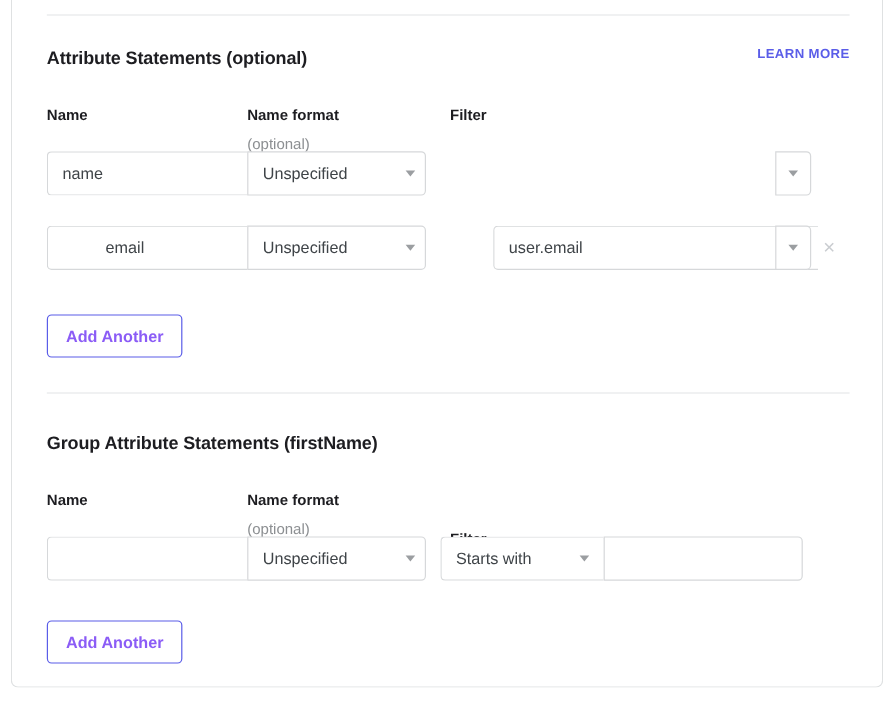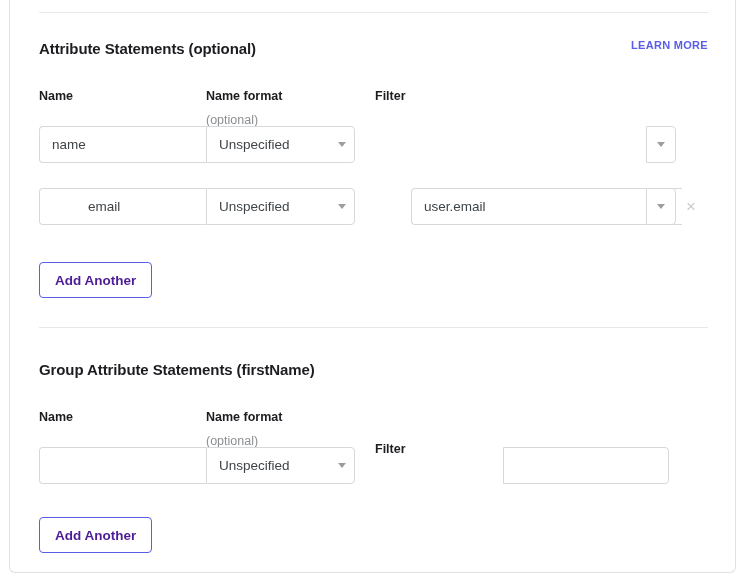--- a/index.html
+++ b/index.html
@@ -183,21 +183,21 @@
   }
 
   
   .add-btn {
     position: absolute;
     height: 36px;
     padding: 0 15px;
     background: #ffffff;
     border: 1px solid #5a5de8;
     border-radius: 4px;
-    color: #4c1d95;
+    color: #8b5cf6;
     font-size: 13.5px;
     font-weight: bold;
     font-family: "Liberation Sans", sans-serif;
     cursor: pointer;
     display: flex;
     align-items: center;
     justify-content: center;
   }
 </style>
 </head>
@@ -257,20 +257,24 @@
       <div class="col-sub h2-formatsub">(optional)</div>
       <div class="col-head h2-filter">Filter</div>
 
       <div class="ctl r-left" style="left:29px; top:459px; width:167px;">
         <input type="text" value="" style="">
       </div>
       <div class="ctl r-right select-ctl" style="left:196px; top:459px; width:149px;">
         <span>Unspecified</span>
         <span class="caret"></span>
       </div>
+      <div class="ctl r-left select-ctl" style="left:357px; top:459px; width:136px;">
+        <span>Starts with</span>
+        <span class="caret"></span>
+      </div>
       <div class="ctl r-right" style="left:493px; top:459px; width:166px;">
         <input type="text" value="" style="">
       </div>
 
       <button class="add-btn" style="left:29px; top:529px;">Add Another</button>
 
     </div>
   </div>
 </div>
 

